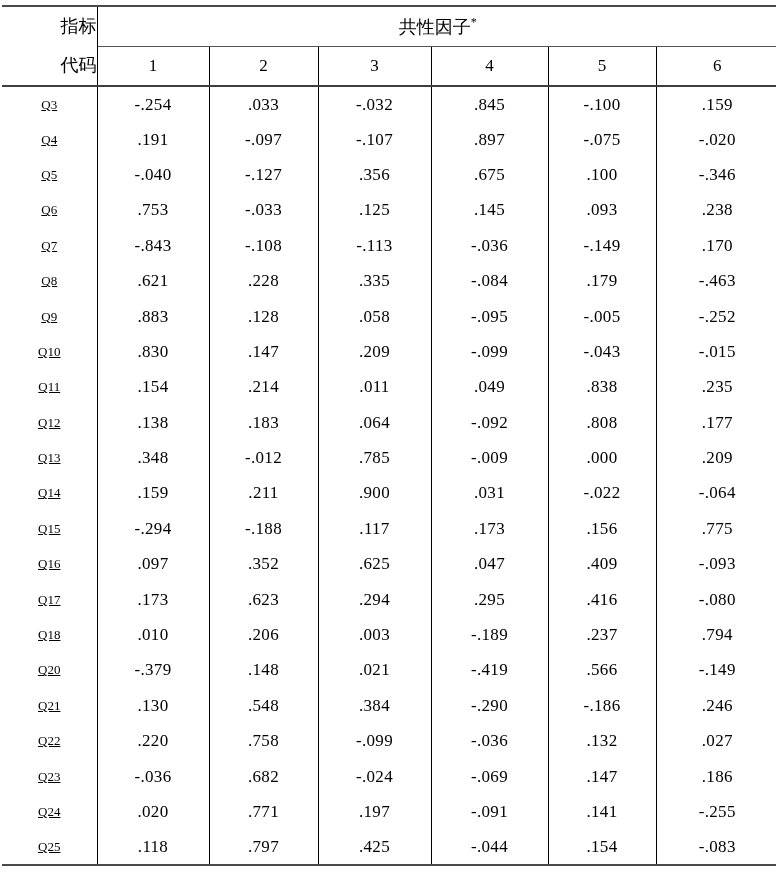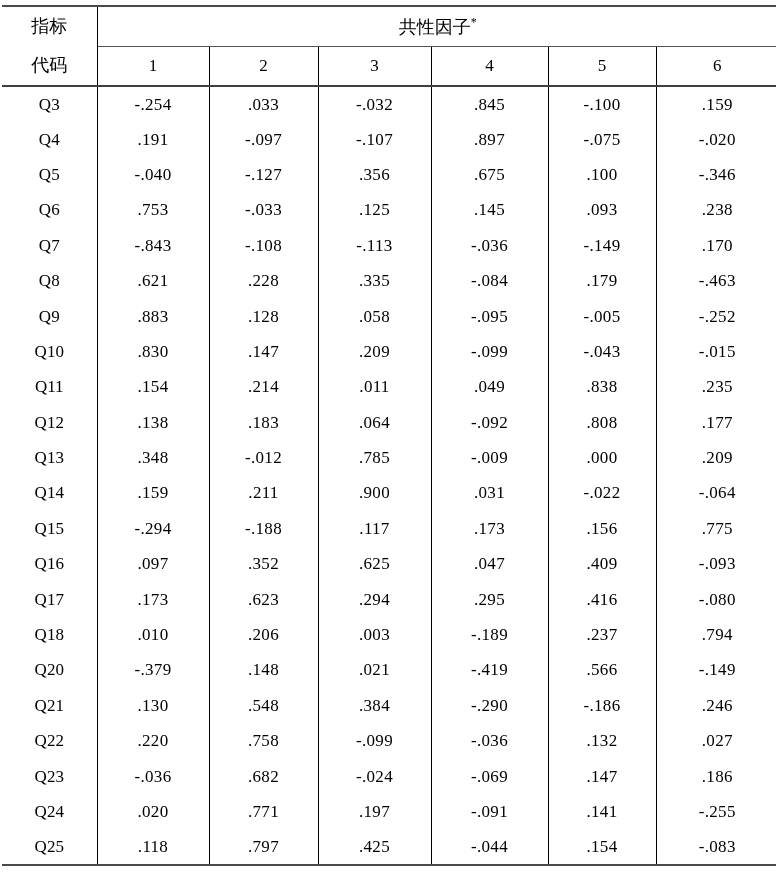--- a/index.html
+++ b/index.html
@@ -42,37 +42,37 @@
 
   
   thead tr.span-row { height: 39px; }
   thead tr.factor-row { height: 39px; }
 
   th.corner-cell {
     border-right: 1.5px solid #000;
     border-bottom: 2px solid #3d3d3d;
     font-size: 18px;
   }
-  th.corner-cell .corner-line { height: 39px; line-height: 39px; }
+  th.corner-cell .corner-line { height: 39px; line-height: 39px; text-align: right; }
 
   th.span-cell {
     border-bottom: 1.5px solid #555;
     font-size: 18px;
   }
   th.span-cell sup { font-size: 12px; }
 
   thead tr.factor-row th {
     border-left: 1.5px solid #000;
     border-bottom: 2px solid #3d3d3d;
     font-size: 17px;
   }
 
   
   tbody tr { height: 35.4px; }
-  tbody th { font-size: 17px; }
+  tbody th { font-size: 13px; text-decoration: underline; }
   tbody td {
     border-left: 1.5px solid #000;
     font-size: 17px;
     letter-spacing: 0.3px;
   }
 </style>
 </head>
 <body>
 
 <div class="page">

